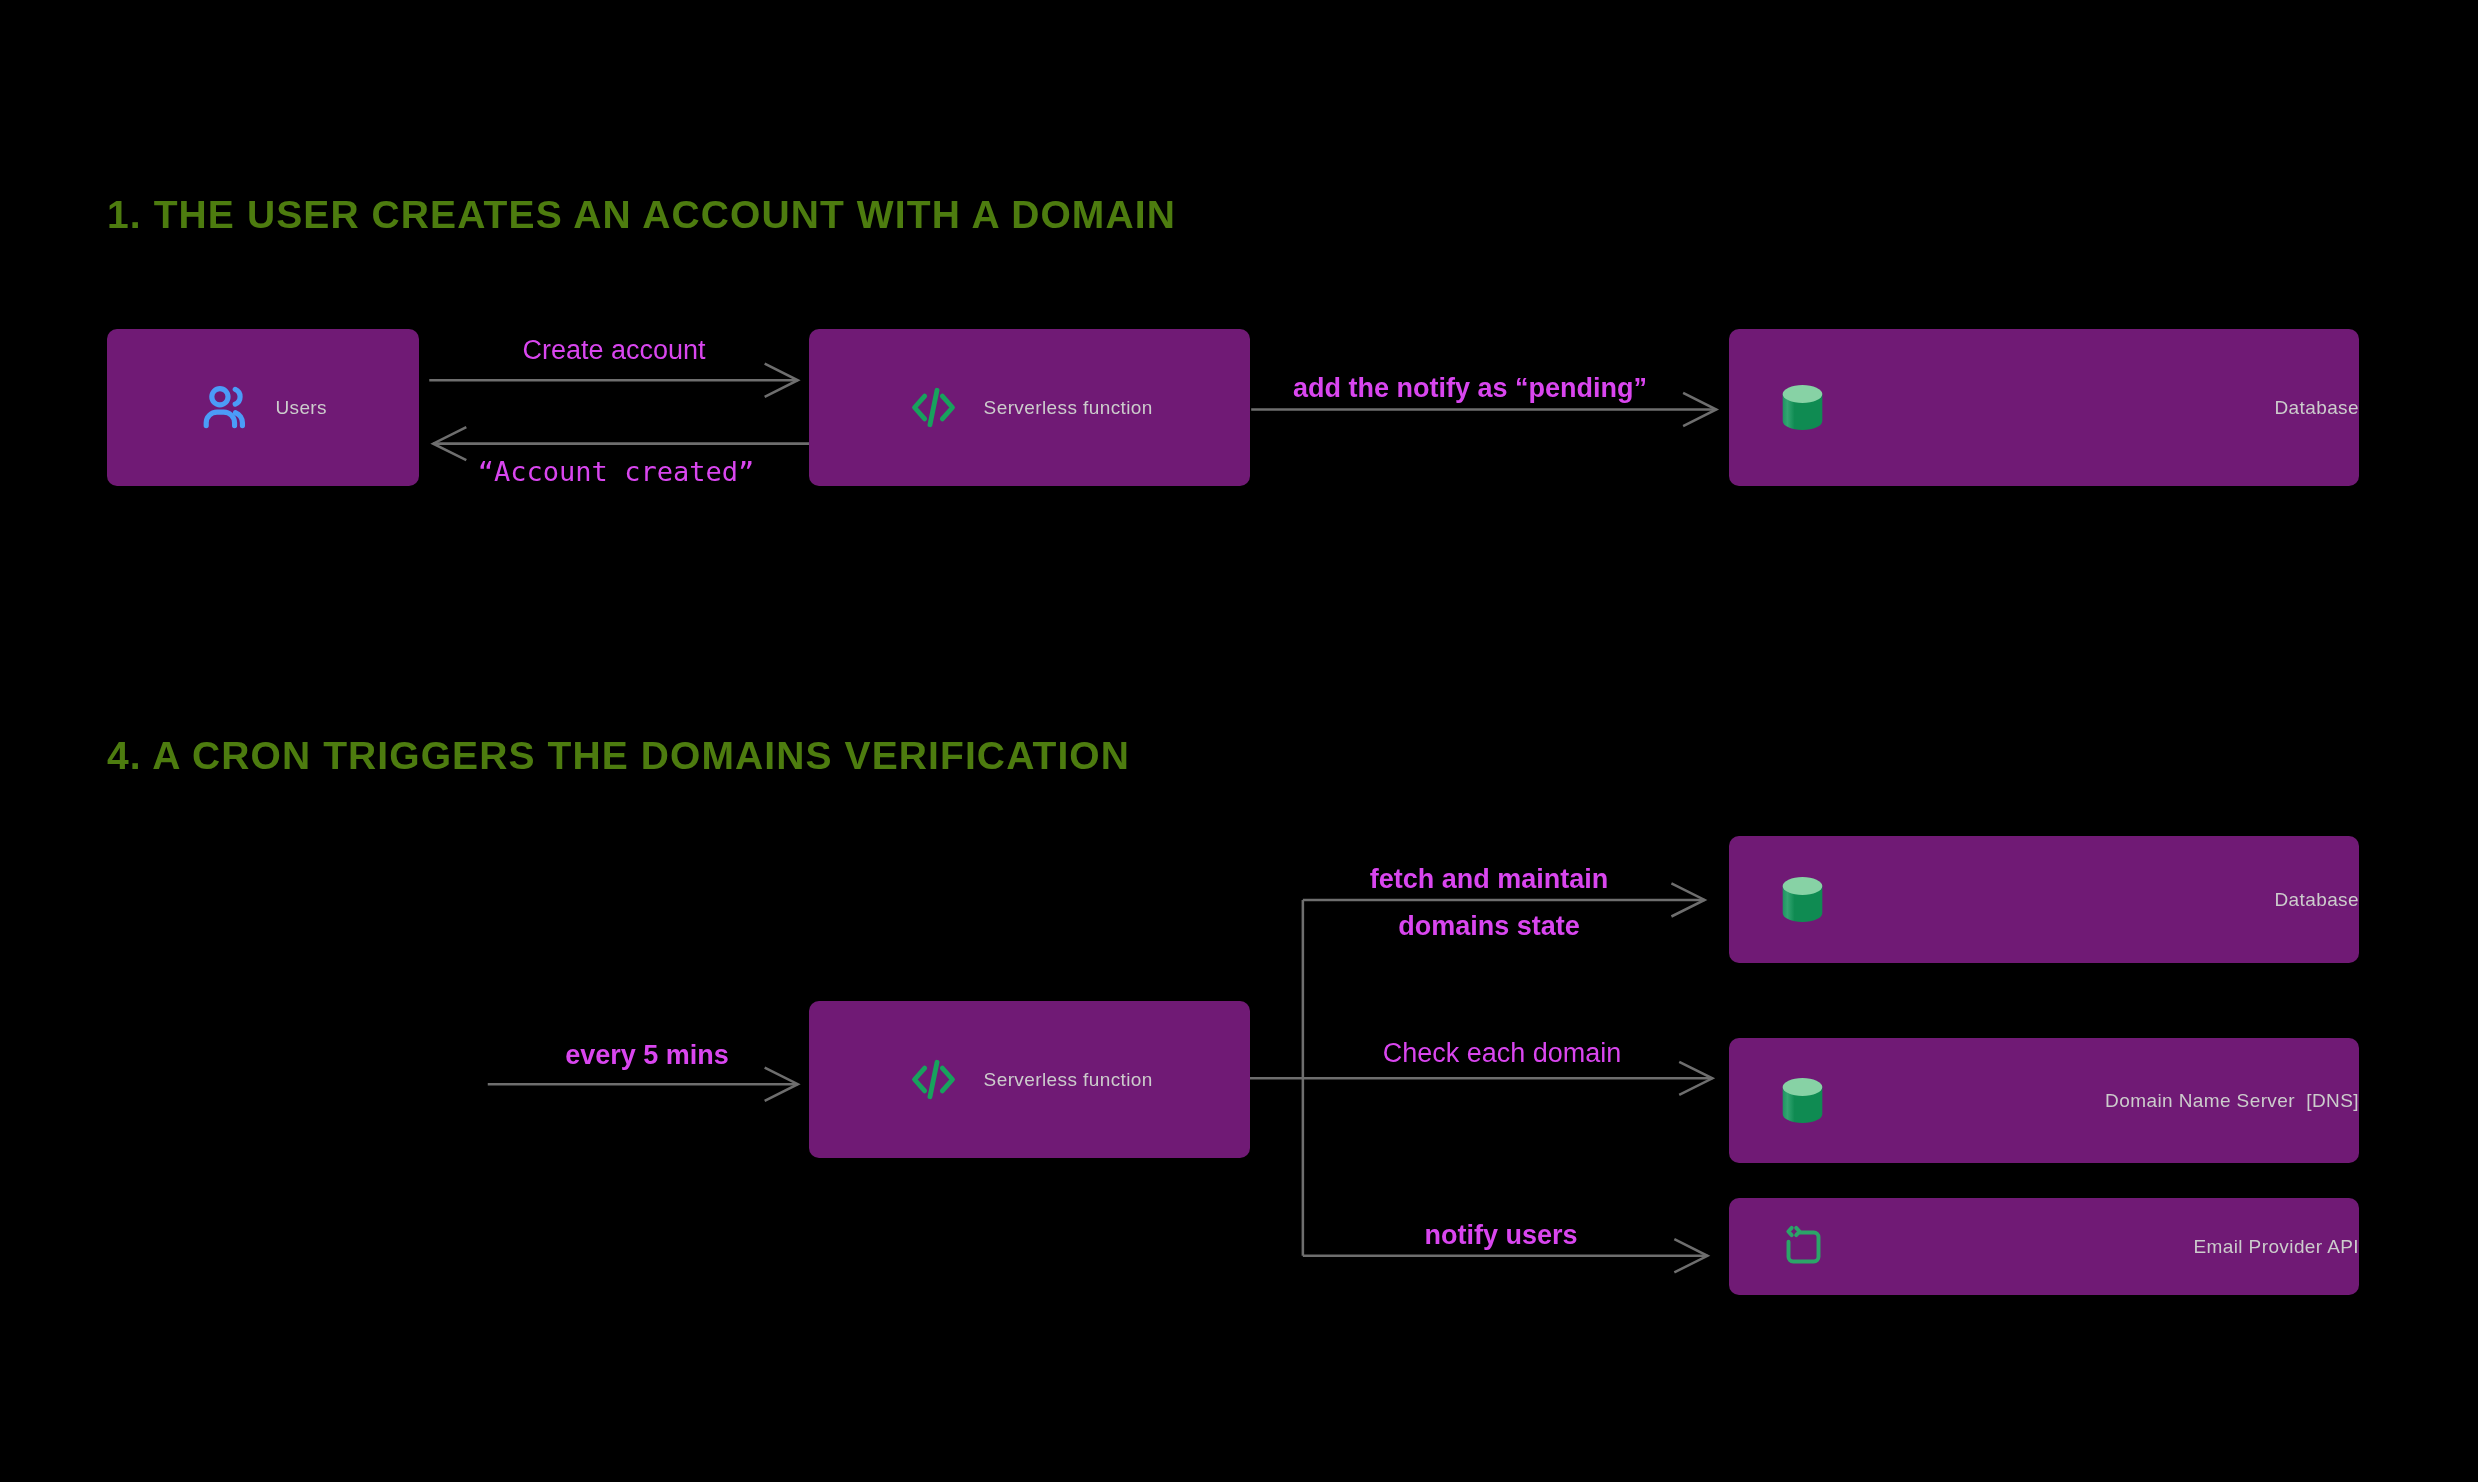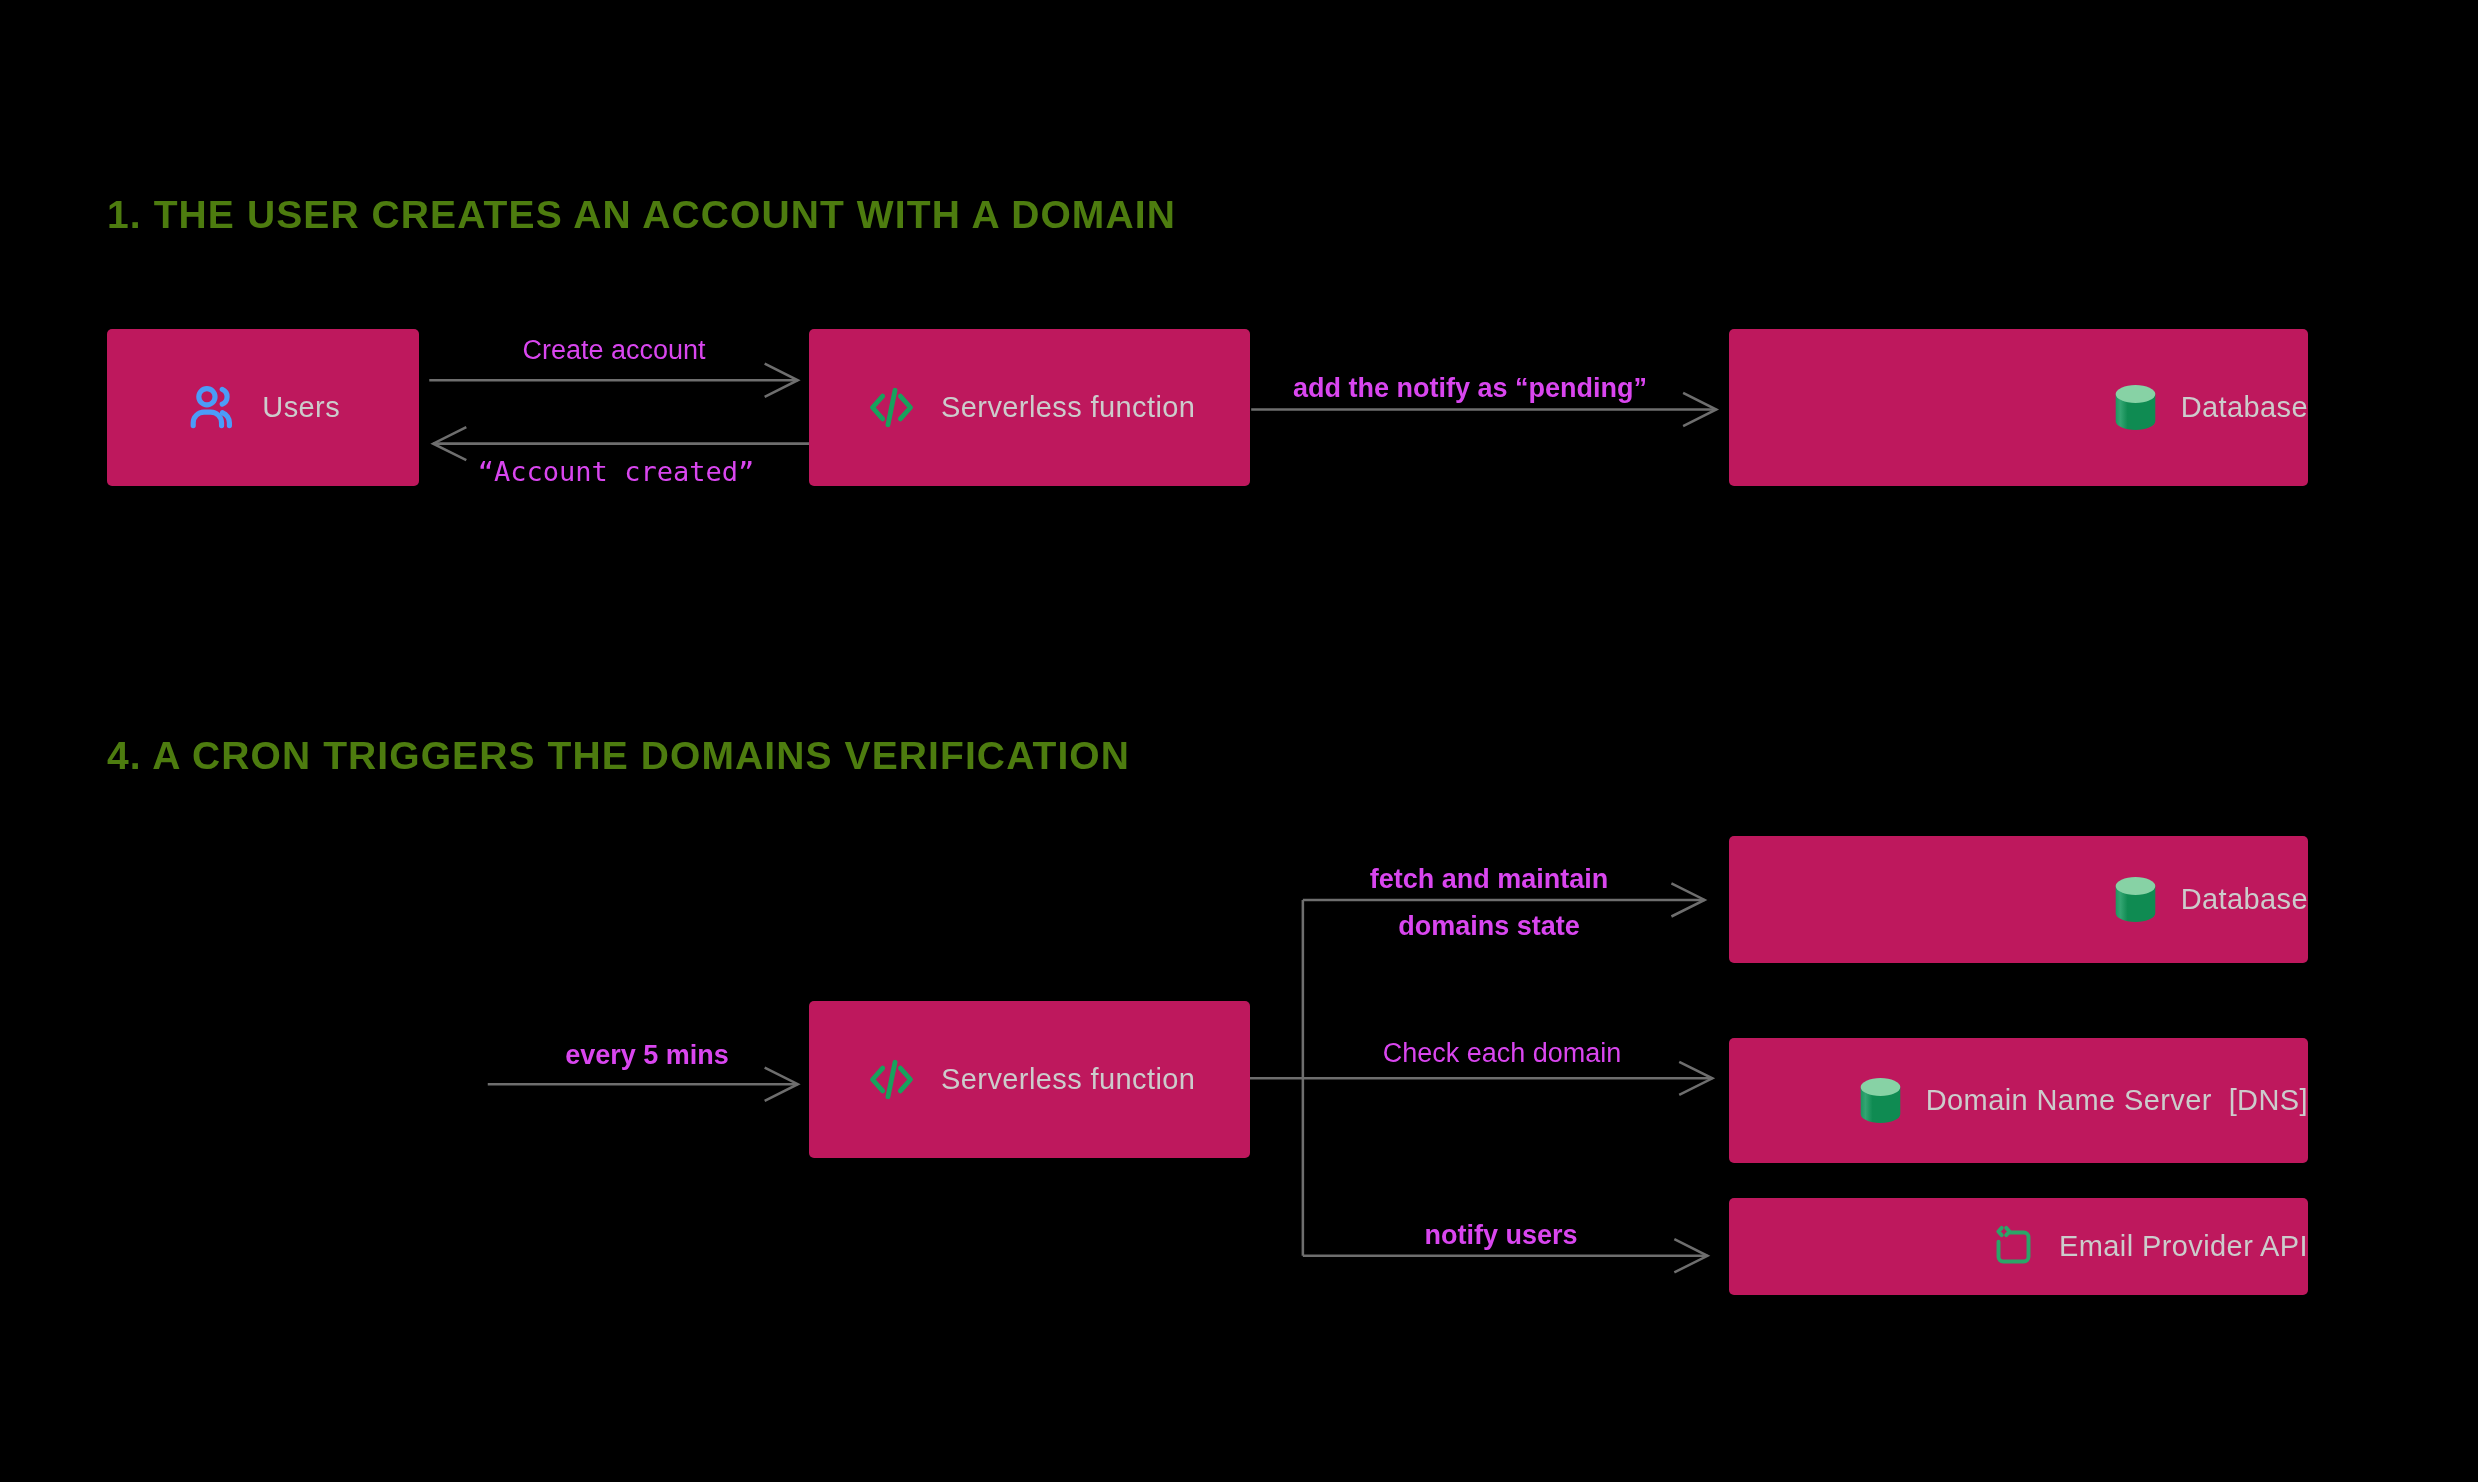--- a/index.html
+++ b/index.html
@@ -1,22 +1,22 @@
 <!DOCTYPE html>
 <html><head>
 <meta charset="utf-8">
 <style>
   html,body{margin:0;padding:0;background:#000;}
   body{width:2478px;height:1482px;font-family:"Liberation Sans",sans-serif;}
   .canvas{position:relative;width:2478px;height:1482px;background:#000;overflow:hidden;}
   .connectors{position:absolute;left:0;top:0;width:2478px;height:1482px;}
   .section-title{position:absolute;color:#4d7c0f;font-size:39px;font-weight:bold;letter-spacing:1.1px;white-space:nowrap;}
-  .node{position:absolute;background:#be185d;border-radius:5px;display:flex;align-items:center;color:#CCCCCC;font-size:29px;letter-spacing:0.4px;}
+  .node{position:absolute;background:#701a75;border-radius:10px;display:flex;align-items:center;color:#CCCCCC;font-size:19px;letter-spacing:0.4px;}
   .node.centered{justify-content:center;}
-  .node.left-pad{justify-content:flex-end;}
+  .node.left-pad{justify-content:space-between;padding-left:51px;}
   .node-icon{display:flex;align-items:center;margin-right:22.4px;flex:0 0 auto;}
   .node-label{white-space:pre;}
   .edge-label{position:absolute;color:#d946ef;font-size:27px;transform:translateX(-50%);white-space:nowrap;text-align:right;}
   .edge-label.bold{font-weight:bold;}
   .edge-label.mono{font-family:"DejaVu Sans Mono","Liberation Mono",monospace;}
 </style>
 </head>
 <body>
 
 <div class="canvas">

